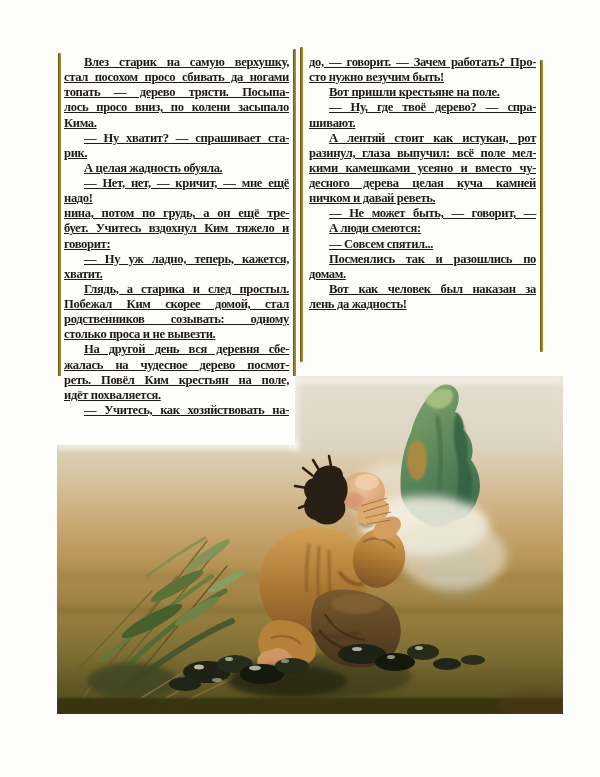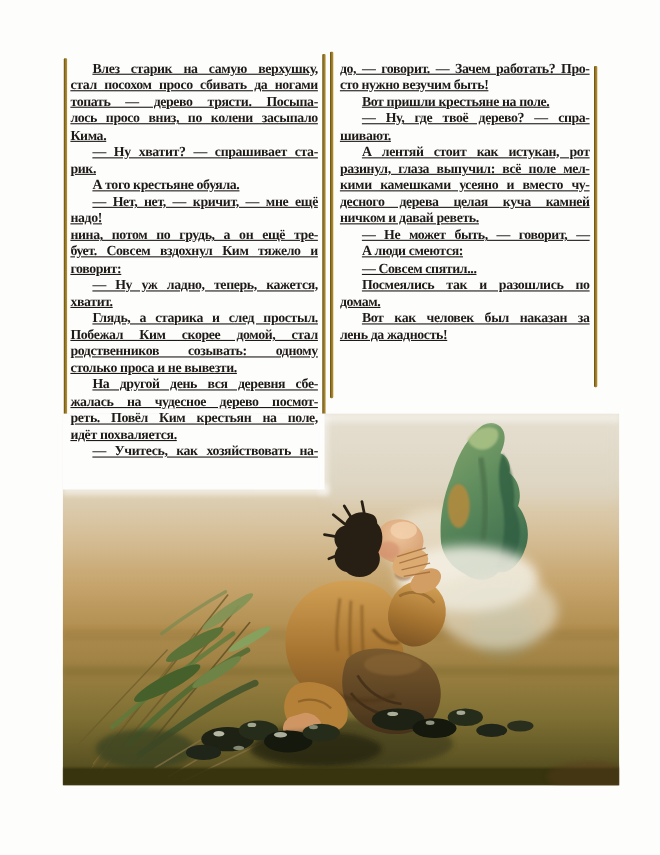--- a/index.html
+++ b/index.html
@@ -178,25 +178,25 @@
 </div>
 
 <div class="col" id="col-left">
     <div class="line fill ind">Влез старик на самую верхушку,</div>
     <div class="line fill">стал посохом просо сбивать да ногами</div>
     <div class="line fill">топать — дерево трясти. Посыпа-</div>
     <div class="line fill">лось просо вниз, по колени засыпало</div>
     <div class="line">Кима.</div>
     <div class="line fill ind">— Ну хватит? — спрашивает ста-</div>
     <div class="line">рик.</div>
-    <div class="line ind">А того крестьяне обуяла.</div>
+    <div class="line ind">А целая жадность обуяла.</div>
     <div class="line fill ind">— Нет, нет, — кричит, — мне ещё</div>
     <div class="line">надо!</div>
     <div class="line fill">нина, потом по грудь, а он ещё тре-</div>
-    <div class="line fill">бует. Совсем вздохнул Ким тяжело и</div>
+    <div class="line fill">бует. Учитесь вздохнул Ким тяжело и</div>
     <div class="line">говорит:</div>
     <div class="line fill ind">— Ну уж ладно, теперь, кажется,</div>
     <div class="line">хватит.</div>
     <div class="line fill ind">Глядь, а старика и след простыл.</div>
     <div class="line fill">Побежал Ким скорее домой, стал</div>
     <div class="line fill">родственников созывать: одному</div>
     <div class="line">столько проса и не вывезти.</div>
     <div class="line fill ind">На другой день вся деревня сбе-</div>
     <div class="line fill">жалась на чудесное дерево посмот-</div>
     <div class="line fill">реть. Повёл Ким крестьян на поле,</div>

